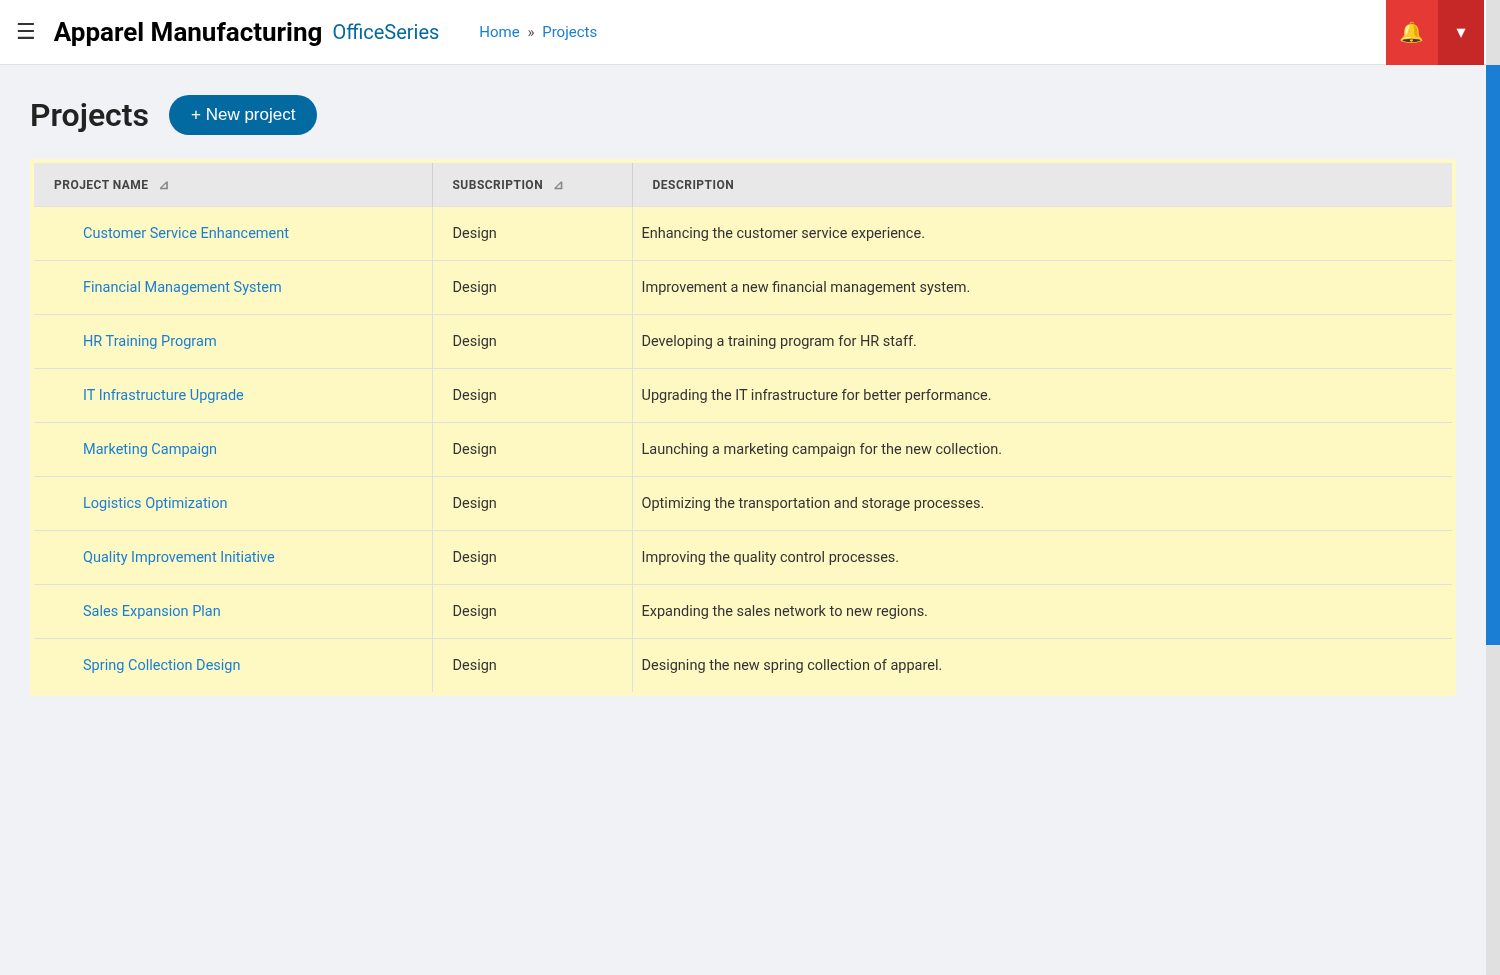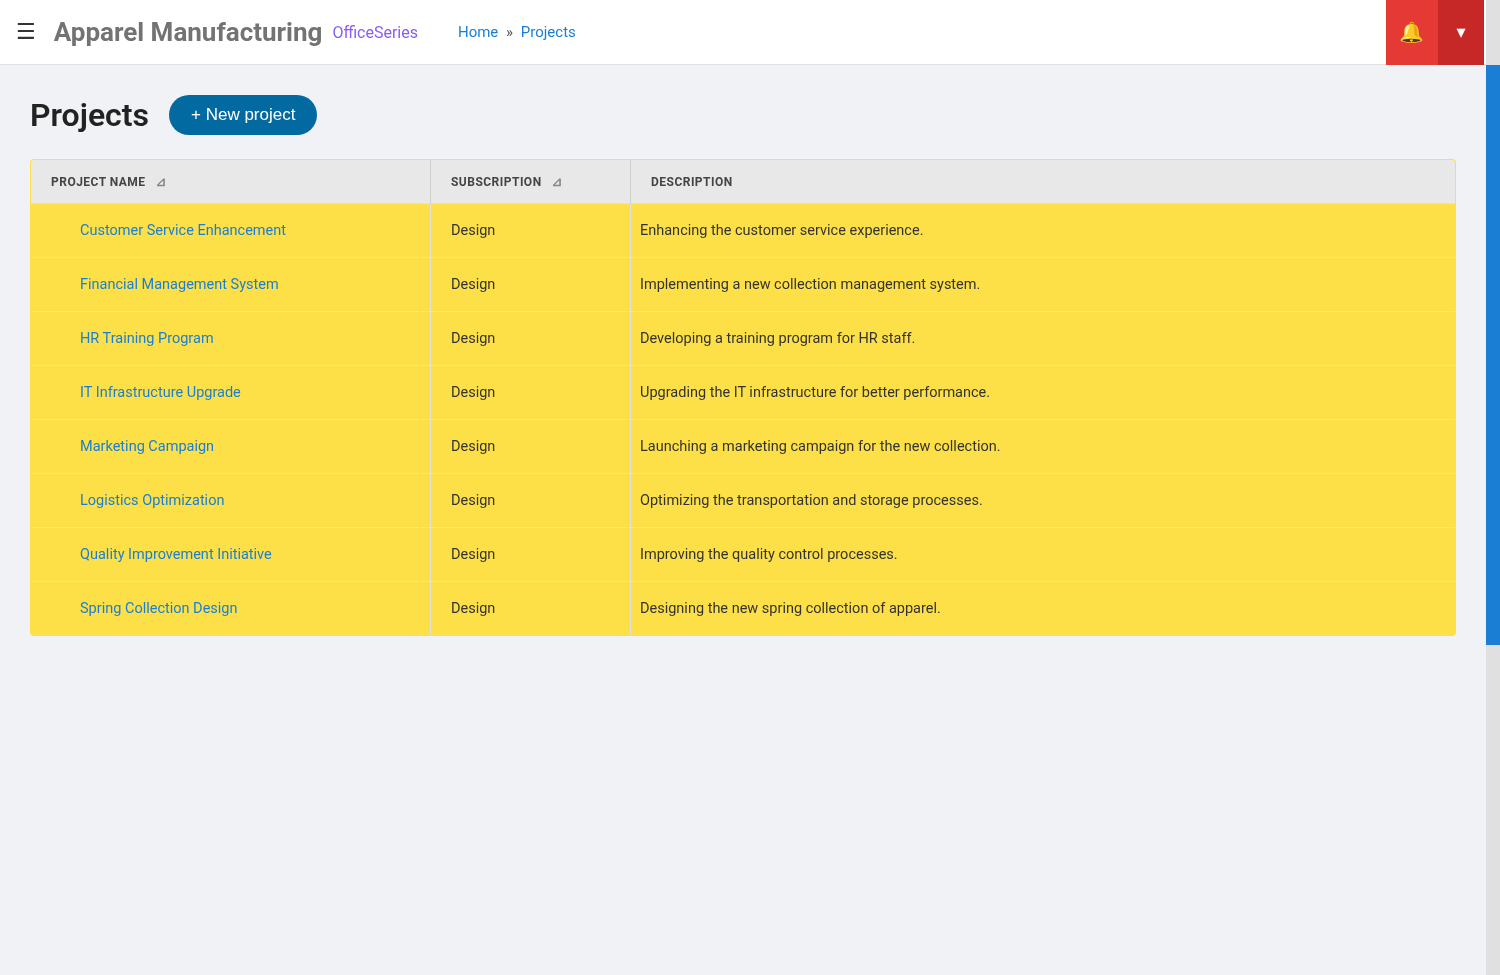--- a/index.html
+++ b/index.html
@@ -31,27 +31,27 @@
       font-size: 22px;
       color: #333;
       cursor: pointer;
       margin-right: 18px;
       line-height: 1;
     }
 
     .brand-title {
       font-size: 26px;
       font-weight: 700;
-      color: #737373;
+      color: #000000;
       margin-right: 10px;
     }
 
     .brand-sub {
-      font-size: 16px;
-      color: #8b5cf6;
+      font-size: 20px;
+      color: #0369a1;
       margin-right: 40px;
     }
 
     .breadcrumb {
       font-size: 15px;
       color: #1a7fd4;
     }
 
     .breadcrumb .sep {
       color: #555;
@@ -140,22 +140,22 @@
       display: flex;
       align-items: center;
       gap: 6px;
       font-weight: 400;
     }
 
     
     .projects-table {
       width: 100%;
       border-collapse: collapse;
-      background: #fde047;
-      border: 1px solid #14b8a6;
+      background: #fef9c3;
+      border: 4px solid #14b8a6;
       border-radius: 4px;
       overflow: hidden;
     }
 
     .projects-table thead {
       background: #e8e8e8;
     }
 
     .projects-table thead th {
       padding: 14px 20px;
@@ -275,21 +275,21 @@
     </thead>
     <tbody id="table-body">
     <tr>
           <td class="col-name"><a class="project-link" href="#">Customer Service Enhancement</a></td>
           <td class="col-sub">Design</td>
           <td class="col-desc">Enhancing the customer service experience.</td>
         </tr>
         <tr>
           <td class="col-name"><a class="project-link" href="#">Financial Management System</a></td>
           <td class="col-sub">Design</td>
-          <td class="col-desc">Implementing a new collection management system.</td>
+          <td class="col-desc">Improvement a new financial management system.</td>
         </tr>
         <tr>
           <td class="col-name"><a class="project-link" href="#">HR Training Program</a></td>
           <td class="col-sub">Design</td>
           <td class="col-desc">Developing a training program for HR staff.</td>
         </tr>
         <tr>
           <td class="col-name"><a class="project-link" href="#">IT Infrastructure Upgrade</a></td>
           <td class="col-sub">Design</td>
           <td class="col-desc">Upgrading the IT infrastructure for better performance.</td>
@@ -301,20 +301,25 @@
         </tr>
         <tr>
           <td class="col-name"><a class="project-link" href="#">Logistics Optimization</a></td>
           <td class="col-sub">Design</td>
           <td class="col-desc">Optimizing the transportation and storage processes.</td>
         </tr>
         <tr>
           <td class="col-name"><a class="project-link" href="#">Quality Improvement Initiative</a></td>
           <td class="col-sub">Design</td>
           <td class="col-desc">Improving the quality control processes.</td>
+        </tr>
+        <tr>
+          <td class="col-name"><a class="project-link" href="#">Sales Expansion Plan</a></td>
+          <td class="col-sub">Design</td>
+          <td class="col-desc">Expanding the sales network to new regions.</td>
         </tr>
         <tr>
           <td class="col-name"><a class="project-link" href="#">Spring Collection Design</a></td>
           <td class="col-sub">Design</td>
           <td class="col-desc">Designing the new spring collection of apparel.</td>
         </tr>
       </tbody>
   </table>
 
 </main>

